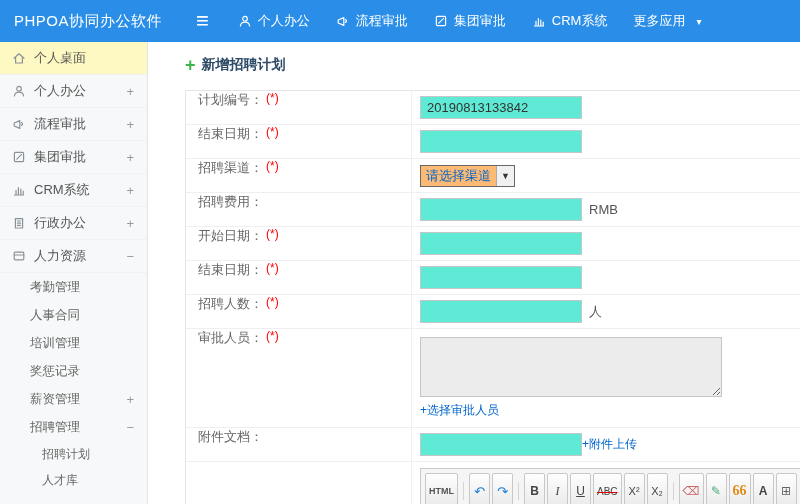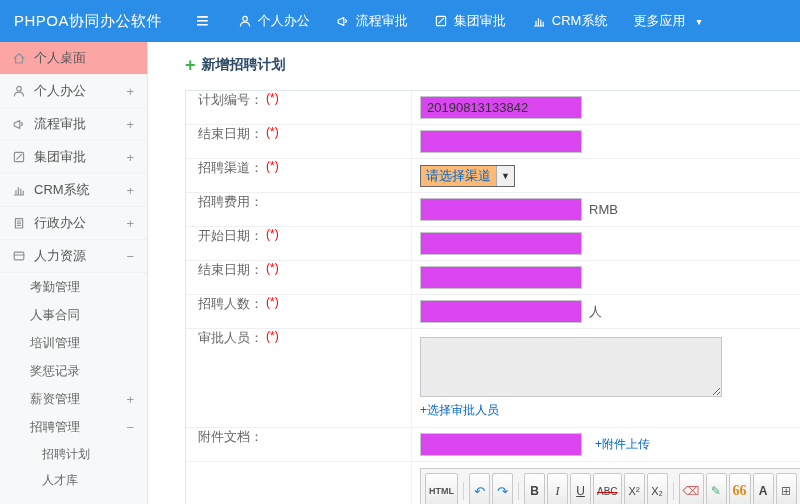--- a/index.html
+++ b/index.html
@@ -12,47 +12,47 @@
   .brand{font-size:15px;font-weight:normal;padding:0 14px;width:180px;white-space:nowrap;letter-spacing:.5px}
   .menu-toggle{font-size:22px;line-height:42px;padding:0 16px;cursor:pointer}
   .topnav{display:flex;height:42px}
   .nav-item{display:flex;align-items:center;gap:6px;padding:0 13px;font-size:13px;cursor:pointer;white-space:nowrap}
   .nav-item .nic{width:14px;height:14px;color:#fff}
   .nav-caret{font-size:10px;margin-left:5px}
 
   
   .sidebar{position:absolute;top:42px;left:0;bottom:0;width:148px;background:#f7f8f9;border-right:1px solid #e5e5e5;overflow:hidden}
   .side-item{position:relative;height:33px;display:flex;align-items:center;padding-left:12px;color:#555;font-size:13px;cursor:pointer;border-bottom:1px solid #f1f2f3;background:#f7f8f9}
-  .side-item.active{background:#fca5a5}
+  .side-item.active{background:#fef9c3}
   .sic{width:14px;height:14px;margin-right:8px;color:#8a9299;flex:none}
   .toggle{position:absolute;right:13px;color:#999;font-size:13px}
   .sub-item{position:relative;height:28px;display:flex;align-items:center;padding-left:30px;font-size:12.5px;color:#666;cursor:pointer}
   .sub2-item{position:relative;height:26px;display:flex;align-items:center;padding-left:42px;font-size:12px;color:#666;cursor:pointer}
 
   
   .main{position:absolute;left:148px;top:42px;right:0;bottom:0;background:#fff;overflow:hidden}
   .ptitle{display:flex;align-items:center;height:46px;padding-left:37px}
   .plus{color:#3bb54a;font-weight:bold;font-size:18px;margin-right:6px;line-height:1}
   .ptext{font-size:14px;font-weight:bold;color:#2c4a66}
 
   .ftable{position:absolute;left:37px;top:48px;width:660px;border:1px solid #e2e5e9;border-bottom:none;background:#fff}
   .frow{display:flex;border-bottom:1px solid #edeff1;min-height:34px}
   .fl{width:225px;flex:none;display:flex;padding-left:12px;color:#666;font-size:13px}
   .req{color:#f00;margin-left:3px;font-size:12px}
   .fv{flex:1;display:flex;align-items:center;padding:4px 8px;border-left:1px solid #f0f1f3}
   .fv.col{flex-direction:column;align-items:flex-start;padding:8px}
-  input.txt{width:162px;height:23px;border:1px solid #c4c6c9;padding:0 6px;font-size:13px;font-family:inherit;color:#333;background:#d946ef}
+  input.txt{width:162px;height:23px;border:1px solid #c4c6c9;padding:0 6px;font-size:13px;font-family:inherit;color:#333;background:#5eead4}
   .unit{margin-left:7px;color:#555}
   .sel{display:inline-flex;align-items:center;height:22px;border:1px solid #666;background:#fdba74;padding:0 0 0 5px;cursor:pointer}
   .seltext{color:#0066cc;font-size:13px}
   .selarrow{font-size:9px;color:#333;padding:0 4px;margin-left:5px;align-self:stretch;display:flex;align-items:center;border-left:1px solid #aaa;background:#f0f0f0}
   textarea.appr{width:302px;height:60px;background:#ececec;border:1px solid #c4c6c9;resize:both;font-family:inherit;font-size:13px;padding:4px}
   a.link{color:#0066cc;font-size:12px;text-decoration:none;cursor:pointer}
   .fv .link-below{margin-top:5px}
-  .fv .link-side{margin-left:13px}
+  .fv .link-side{margin-left:0}
 
   
   .editor-cell{padding:6px 8px 0 8px;align-items:flex-start}
   .editor{border:1px solid #c9c9c9;background:#f5f5f5;width:560px;min-height:120px}
   .tb-row{display:flex;align-items:center;flex-wrap:nowrap;padding:4px 4px 2px 4px;gap:2px}
   .tbtn{min-width:21px;height:36px;border:1px solid #c8c8c8;background:linear-gradient(#fefefe,#e9e9e9);display:inline-flex;align-items:center;justify-content:center;font-size:11px;color:#444;border-radius:2px;padding:0 3px;cursor:pointer;white-space:nowrap}
   .tbtn.html{font-size:9px;font-weight:bold;color:#555;letter-spacing:0}
   .tbtn.blue{color:#1d7fd6;font-size:13px}
   .tbtn.bold{font-weight:bold;font-size:12px}
   .tbtn.italic{font-style:italic;font-family:"Liberation Serif",serif;font-size:12px}

